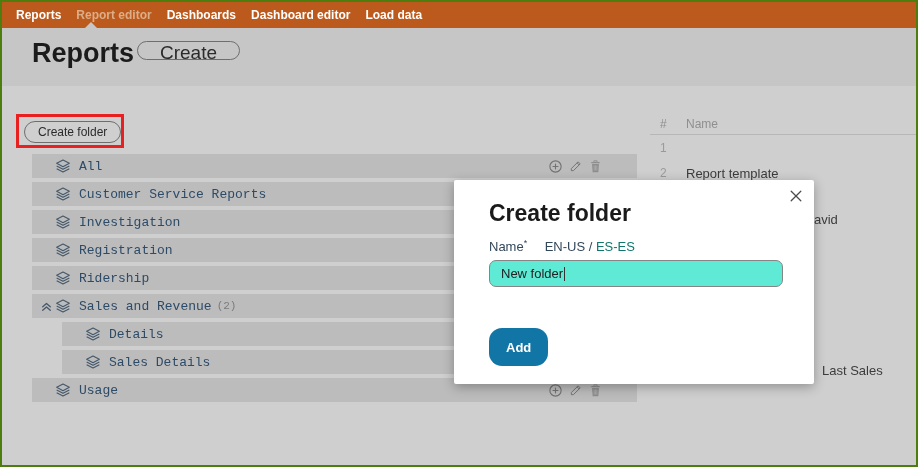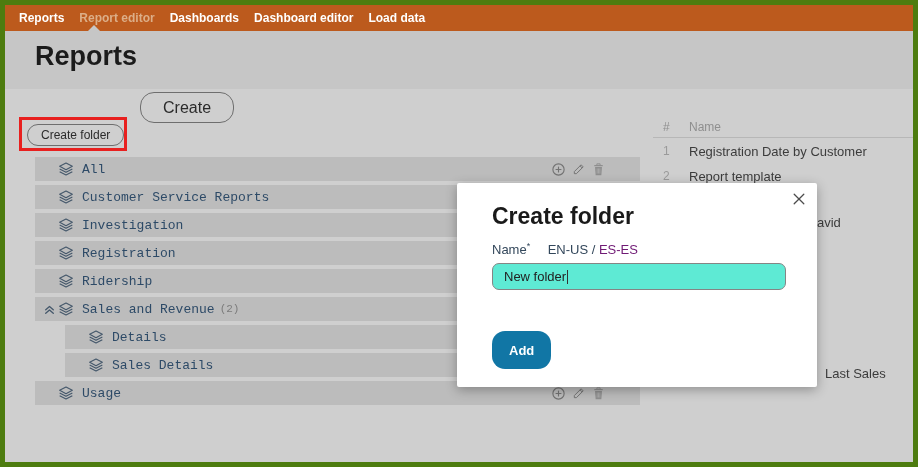--- a/index.html
+++ b/index.html
@@ -1,32 +1,32 @@
 <!DOCTYPE html>
 <html><head>
 <meta charset="utf-8">
 <style>
   html,body{margin:0;padding:0;background:#fff;}
   .page{position:relative;width:918px;height:467px;box-sizing:border-box;
-        background:#cfcfcf;border:5px solid #4d7c0f;overflow:hidden;
+        background:#cfcfcf;border:2px solid #4d7c0f;overflow:hidden;
         font-family:"Liberation Sans",sans-serif;}
   
   .topnav{position:absolute;top:0;left:0;right:0;height:26px;background:#bc5a1d;
           display:flex;align-items:center;padding-left:12px;column-gap:11px;}
   .nav-item{color:#ffffff;font-size:12px;font-weight:700;cursor:pointer;white-space:nowrap;padding:0 2px;}
   .nav-item.active{color:#dcae88;}
   .nav-caret{position:absolute;top:20px;left:83px;width:0;height:0;
              border-left:6px solid transparent;border-right:6px solid transparent;
              border-bottom:6px solid #c6c6c6;}
   
   .page-header{position:absolute;top:26px;left:0;right:0;height:58px;background:#c6c6c6;}
   .page-title{position:absolute;left:30px;top:10px;margin:0;font-size:27px;font-weight:700;color:#1b1b1b;}
-  .create-btn{position:absolute;left:135px;top:13px;height:31px;padding:0 22px;
+  .create-btn{position:absolute;left:135px;top:13px;height:19px;padding:0 22px;
               border:1px solid #6e6e6e;border-radius:14px;background:transparent;
-              font-size:16px;color:#2b2b2b;font-family:inherit;cursor:pointer;margin-top:48px;}
+              font-size:19px;color:#2b2b2b;font-family:inherit;cursor:pointer;}
   
   .red-box{position:absolute;left:14px;top:112px;width:108px;height:34px;
            border:3px solid #e8201f;box-sizing:border-box;pointer-events:none;z-index:5;}
   .create-folder-btn{position:absolute;left:22px;top:119px;height:22px;padding:0 13px;
               border:1px solid #6e6e6e;border-radius:11px;background:#cfcfcf;
               font-size:12px;color:#2b2b2b;font-family:inherit;cursor:pointer;}
   
   .folder-list{position:absolute;left:30px;top:152px;width:605px;}
   .frow{height:24px;margin-bottom:4px;background:#bcbcbc;display:flex;align-items:center;
         padding:0 8px;box-sizing:border-box;cursor:pointer;font-family:Liberation Mono, monospace;}
@@ -54,21 +54,21 @@
   
   .modal{position:absolute;left:452px;top:178px;width:360px;height:204px;background:#fff;
          border-radius:2px;box-shadow:0 3px 12px rgba(0,0,0,.30);z-index:10;}
   .m-close{position:absolute;top:8px;right:10px;width:16px;height:16px;cursor:pointer;}
   .m-title{position:absolute;left:35px;top:20px;margin:0;font-size:23px;font-weight:700;color:#1a1a1a;}
   .m-row{position:absolute;left:35px;top:58px;font-size:13px;color:#33475b;}
   .m-name-label{display:inline-block;width:52px;}
   .m-name-label sup{font-size:9px;}
   .loc-primary{color:#33475b;}
   .loc-sep{color:#33475b;}
-  .loc-secondary{color:#701a75;}
+  .loc-secondary{color:#0f766e;}
   .m-input{position:absolute;left:35px;top:80px;width:294px;height:27px;box-sizing:border-box;
            border:1px solid #858585;border-radius:7px;background:#5eead4;display:flex;
            align-items:center;padding-left:11px;font-size:13px;color:#222;cursor:text;}
   .caret-bar{display:inline-block;width:1px;height:14px;background:#333;margin-left:1px;}
   .m-add{position:absolute;left:35px;top:148px;height:38px;padding:0 17px;border:none;
          border-radius:13px;background:#1176a5;color:#fff;font-size:13px;font-weight:700;
          font-family:inherit;cursor:pointer;}
 </style>
 </head>
 <body>
@@ -376,21 +376,20 @@
 
   <div class="rtable">
     <div class="thead">
       <span class="th-num">#</span>
       <span class="th-name">Name</span>
     </div>
     <div class="tdivider"></div>
     <div id="table-rows">
         <div class="trow" style="top: 55px;">
     <span class="td-num">1</span>
-    <span class="td-name">Registration Date by Customer</span>
   </div>
         <div class="trow" style="top: 80px;">
     <span class="td-num">2</span>
     <span class="td-name">Report template</span>
   </div>
       </div>
     <span class="fragment frag-a">avid</span>
     <span class="fragment frag-b">Last Sales</span>
   </div>
 

